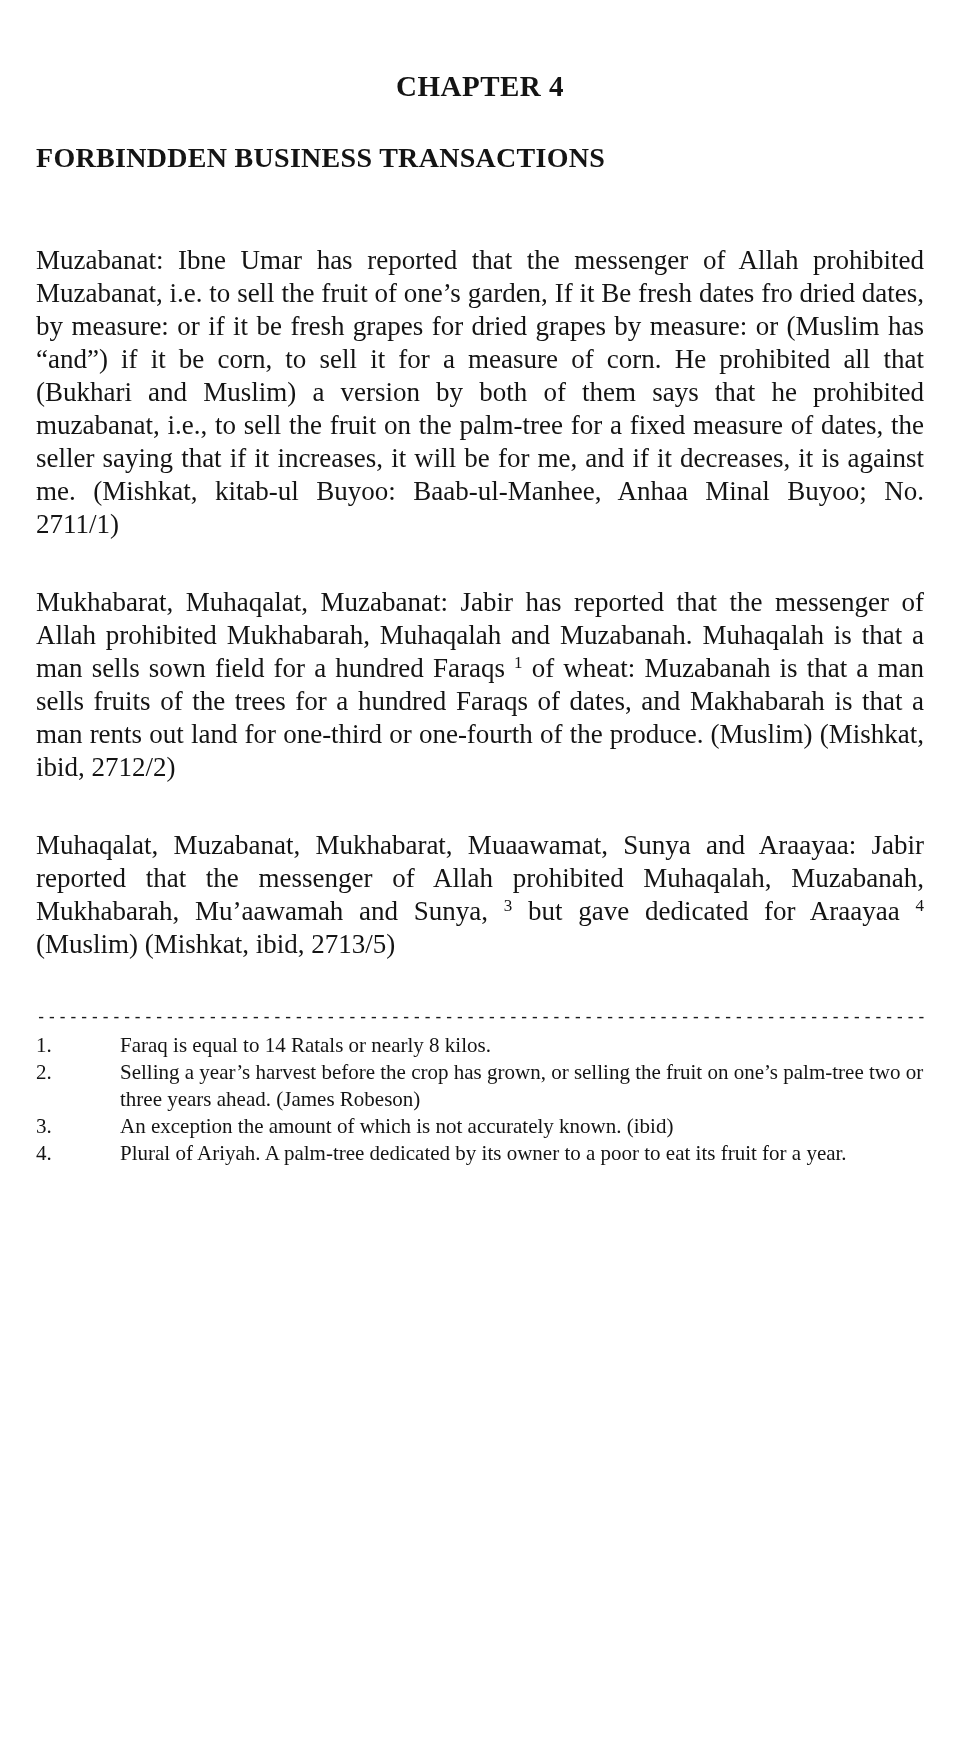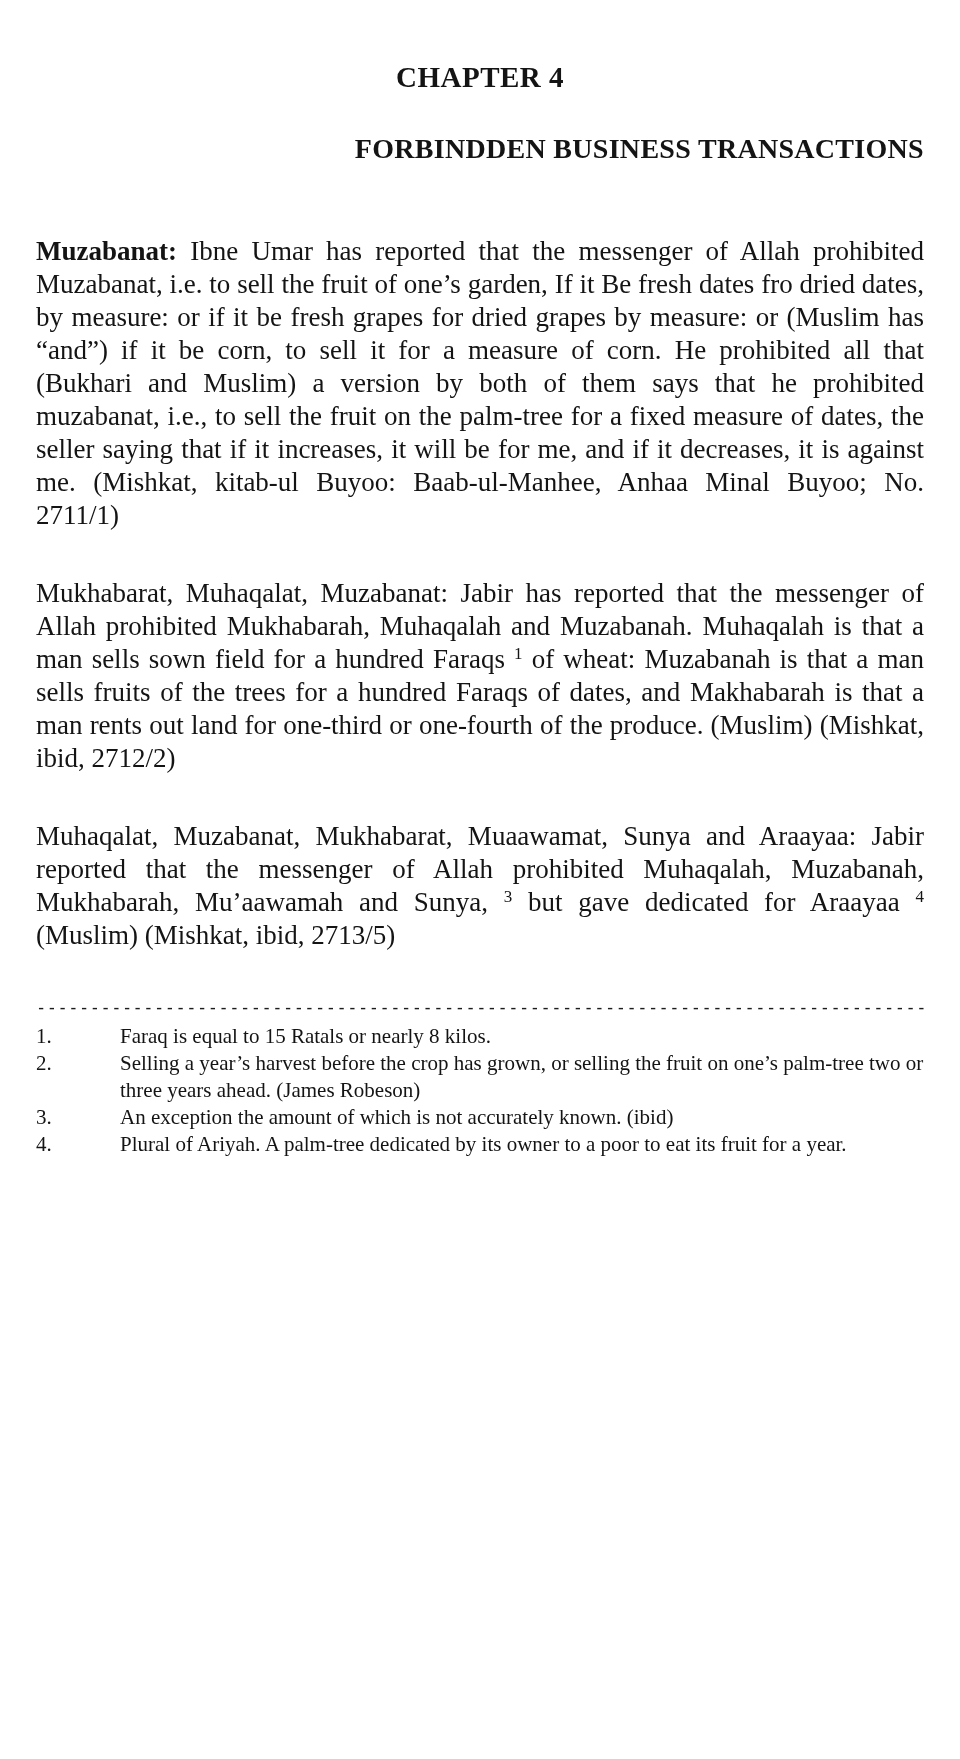--- a/index.html
+++ b/index.html
@@ -13,46 +13,46 @@
     width: 960px;
     height: 1759px;
     margin: 0 auto;
     background: #ffffff;
     color: #141414;
     font-family: "Liberation Serif", "DejaVu Serif", serif;
     padding: 52px 36px 0 36px;
     overflow: hidden;
   }
   .title {
-    margin: 7px;
+    margin: 16px;
     text-align: center;
     font-size: 29px;
     font-weight: bold;
     letter-spacing: 0.5px;
     line-height: 36px;
   }
   .subtitle {
     margin: 36px 0 0 0;
-    text-align: right;
+    text-align: left;
     font-size: 28px;
     font-weight: bold;
     letter-spacing: 0.3px;
     line-height: 36px;
   }
   .body-text {
     margin-top: 68px;
   }
   .para {
     margin: 0 0 45px 0;
     font-size: 27px;
     line-height: 33px;
     text-align: justify;
   }
   .para .lead {
-    font-weight: bold;
+    font-weight: normal;
   }
   .fn-ref {
     font-size: 17px;
     line-height: 0;
     vertical-align: 9px;
   }
   .divider {
     margin-top: 10px;
     width: 100%;
     white-space: nowrap;
@@ -96,21 +96,21 @@
     <p class="para"><span>Muhaqalat, Muzabanat, Mukhabarat, Muaawamat, Sunya and Araayaa: Jabir reported that the messenger of Allah prohibited Muhaqalah, Muzabanah, Mukhabarah, Mu’aawamah and Sunya, </span><sup class="fn-ref">3</sup><span> but gave dedicated for Araayaa </span><sup class="fn-ref">4</sup><span> (Muslim) (Mishkat, ibid, 2713/5)</span></p>
 
   </div>
 
   <div class="divider">--------------------------------------------------------------------------------------------------------------------</div>
 
   <div class="footnotes">
 
     <div class="footnote">
       <span class="fn-num">1.</span>
-      <span class="fn-text">Faraq is equal to 15 Ratals or nearly 8 kilos.</span>
+      <span class="fn-text">Faraq is equal to 14 Ratals or nearly 8 kilos.</span>
     </div>
 
     <div class="footnote">
       <span class="fn-num">2.</span>
       <span class="fn-text">Selling a year’s harvest before the crop has grown, or selling the fruit on one’s palm-tree two or three years ahead. (James Robeson)</span>
     </div>
 
     <div class="footnote">
       <span class="fn-num">3.</span>
       <span class="fn-text">An exception the amount of which is not accurately known. (ibid)</span>

